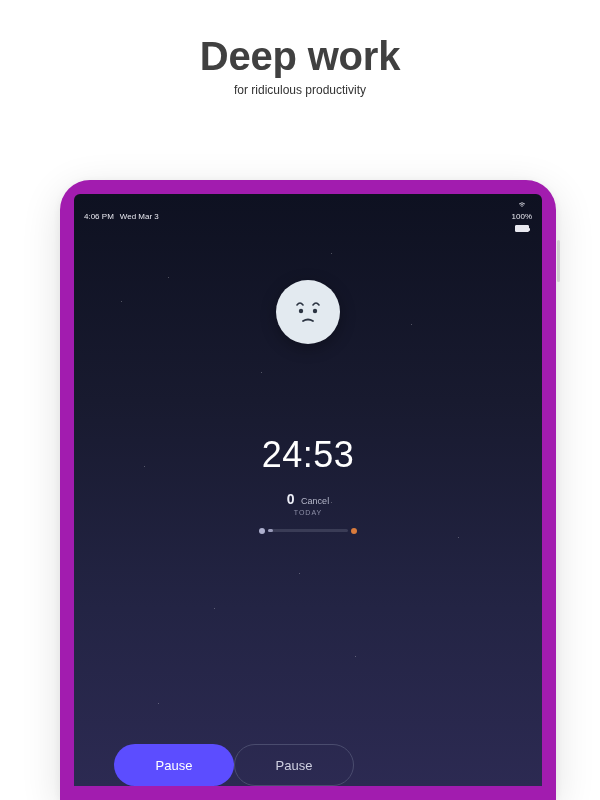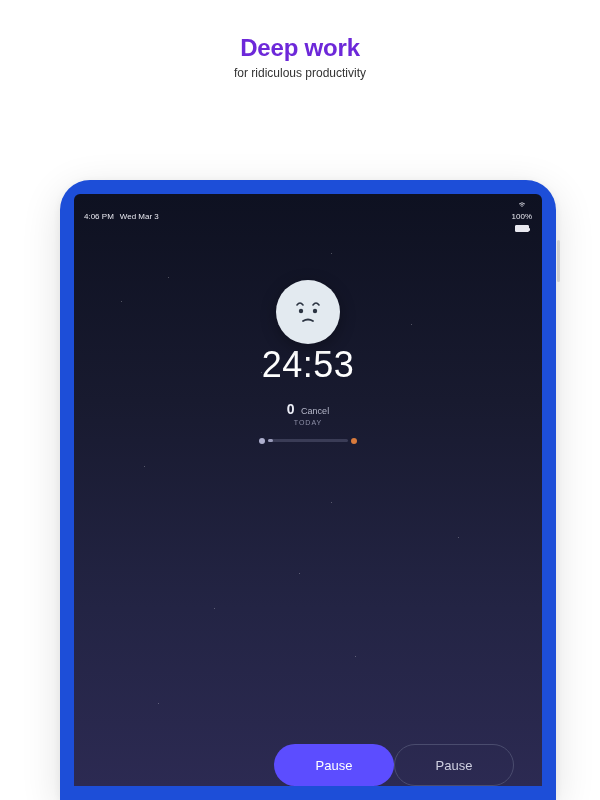--- a/index.html
+++ b/index.html
@@ -10,38 +10,38 @@
       font-family: -apple-system, BlinkMacSystemFont, 'Segoe UI', Helvetica, Arial, sans-serif;
       overflow: hidden;
       position: relative;
     }
     .hero {
       text-align: center;
       padding-top: 34px;
       padding-bottom: 28px;
     }
     .hero-title {
-      font-size: 24px;
+      font-size: 40px;
       font-weight: 700;
-      color: #6d28d9;
+      color: #404040;
       letter-spacing: -0.2px;
     }
     .hero-subtitle {
       font-size: 12px;
       font-weight: 400;
       color: #333;
       margin-top: 4px;
     }
     .tablet-frame {
       position: absolute;
       left: 60px;
       right: 44px;
       top: 180px;
       bottom: 0;
-      background: #1d4ed8;
+      background: #a21caf;
       border-radius: 30px 30px 0 0;
       box-shadow: 0 10px 40px rgba(0,0,0,0.12), 0 2px 8px rgba(0,0,0,0.06);
       padding: 14px;
       overflow: hidden;
     }
     .tablet-side-btn {
       position: absolute;
       right: 40px;
       top: 240px;
       width: 3px;
@@ -109,20 +109,21 @@
       border-radius: 50%;
       background: #e3eaf0;
       box-shadow: 0 4px 16px rgba(0,0,0,0.3);
       display: flex;
       align-items: center;
       justify-content: center;
       position: relative;
     }
     .face-svg { width: 44px; height: 44px; }
     .timer {
+      margin-top: 90px;
       font-size: 36px;
       font-weight: 500;
       letter-spacing: 0.5px;
       color: #fff;
     }
     .pomo-row {
       margin-top: 14px;
       text-align: center;
     }
     .pomo-count {
@@ -175,23 +176,23 @@
     .progress-dot-right {
       position: absolute;
       right: -4px;
       width: 6px; height: 6px;
       border-radius: 50%;
       background: #d97b3c;
     }
     .button-row {
       position: absolute;
       bottom: 0;
-      left: 0; right: 0;
-      display: flex;
-      justify-content: flex-end;
+      left: 12px; right: 0;
+      display: flex;
+      justify-content: flex-start;
       padding: 0 28px 0 28px;
     }
     .btn {
       height: 42px;
       min-width: 120px;
       border-radius: 22px;
       display: flex;
       align-items: center;
       justify-content: center;
       font-size: 13px;

